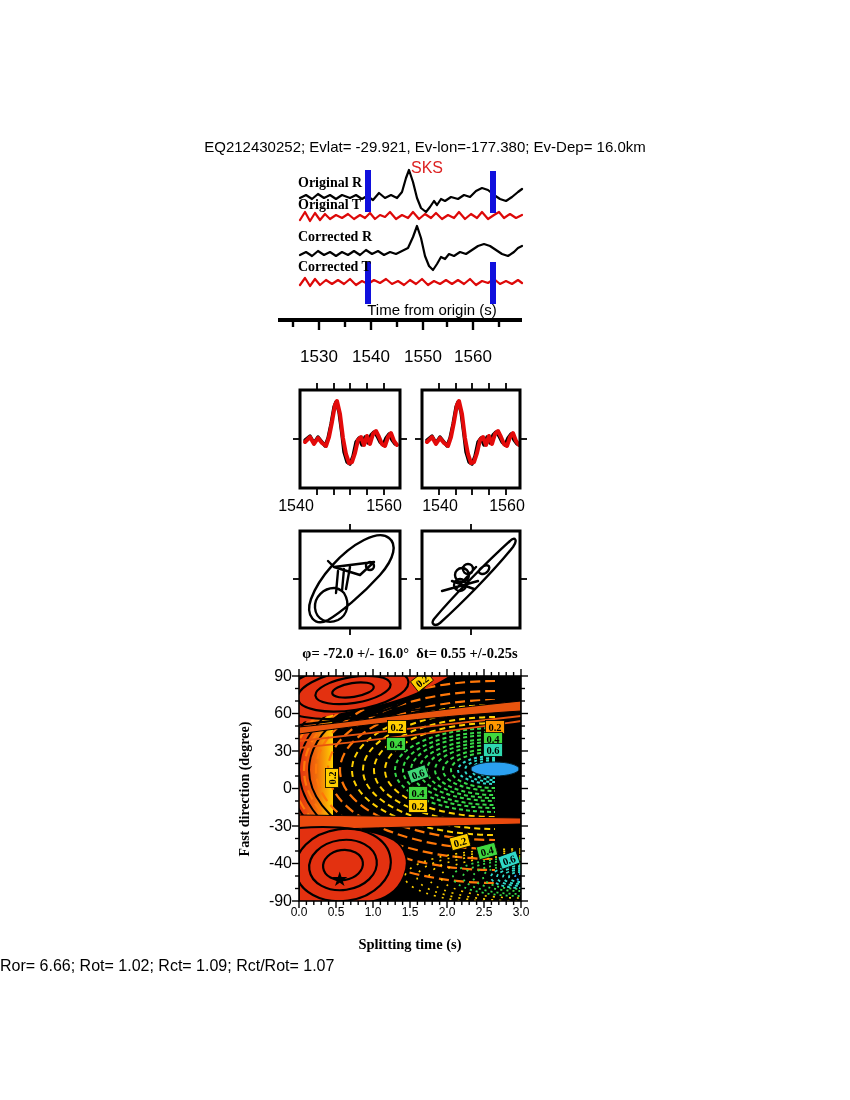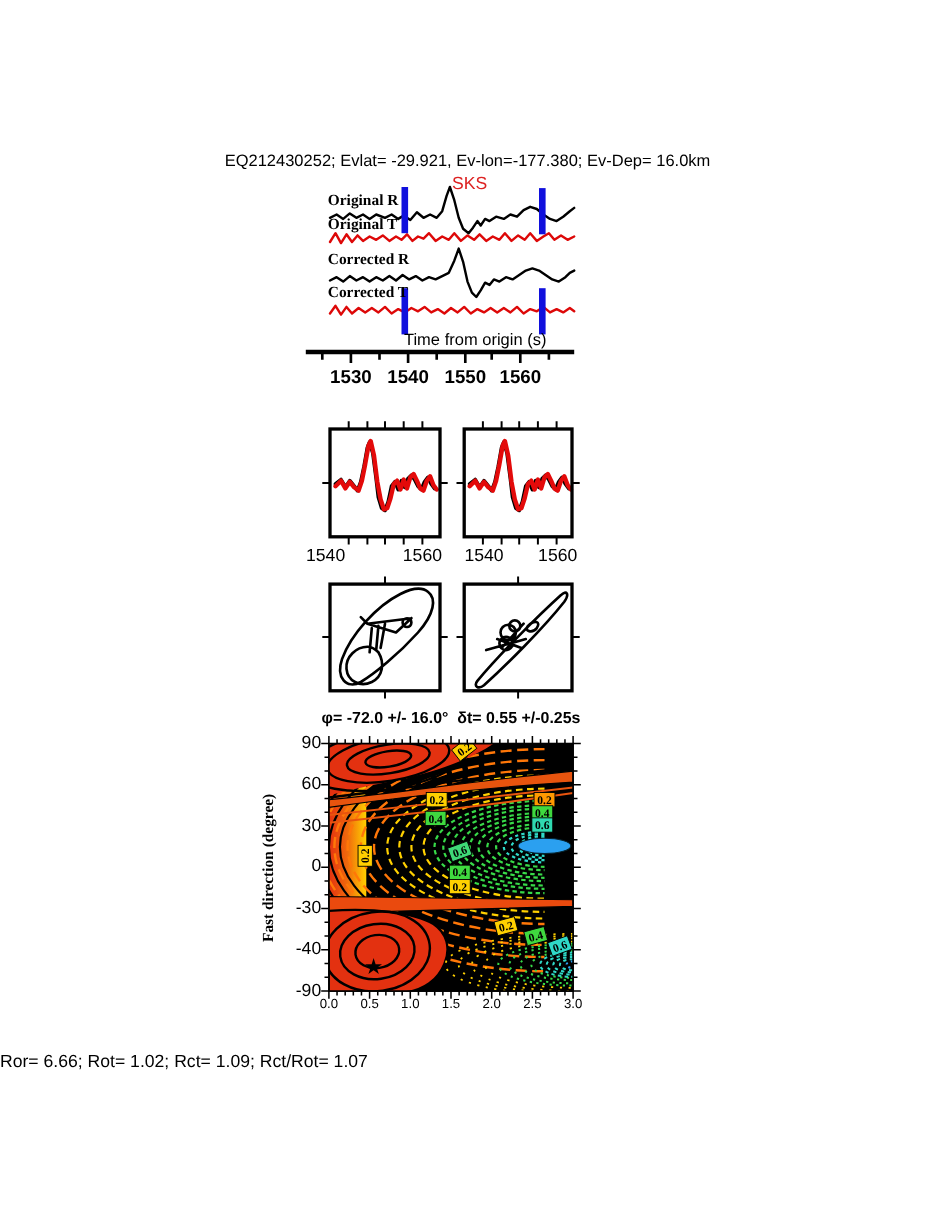--- a/index.html
+++ b/index.html
@@ -6,29 +6,29 @@
   .page{position:relative;width:850px;height:1100px;background:#ffffff;overflow:hidden;
         font-family:"Liberation Sans","DejaVu Sans",sans-serif;color:#000;}
   .abs{position:absolute;}
   .hline{left:0;width:850px;text-align:center;font-size:15px;white-space:pre;}
   .l1{top:113px;} .l2{top:138px;}
   .trace-sec{left:270px;top:158px;width:280px;height:210px;}
   .tlab{position:absolute;left:28px;font-family:"Liberation Serif","DejaVu Serif",serif;
         font-weight:bold;font-size:14px;white-space:pre;}
   .sks{position:absolute;left:141px;top:1px;font-size:16px;color:#dd2222;}
   .taxlab{position:absolute;left:72px;top:143px;width:180px;text-align:center;font-size:15px;}
-  .tnum{position:absolute;top:175px;width:44px;text-align:center;font-size:17px;font-weight:bold;}
+  .tnum{position:absolute;top:189px;width:44px;text-align:center;font-size:17px;}
   .trk{fill:none;stroke:#000;stroke-width:2.2;stroke-linejoin:round;stroke-linecap:round;}
   .trr{fill:none;stroke:#dd0808;stroke-width:2.2;stroke-linejoin:round;stroke-linecap:round;}
   .pwk{fill:none;stroke:#000;stroke-width:3.4;stroke-linejoin:round;stroke-linecap:round;}
   .pwr{fill:none;stroke:#e30a0a;stroke-width:4;stroke-linejoin:round;stroke-linecap:round;}
   .pmp{fill:none;stroke:#000;stroke-width:2.4;stroke-linejoin:round;stroke-linecap:round;}
   .pnum{position:absolute;top:497px;width:44px;text-align:center;font-size:16px;}
   .ctitle{left:160px;top:645px;width:500px;text-align:center;font-size:14.5px;
-          font-family:Liberation Sans, sans-serif;font-weight:bold;white-space:pre;}
+          font-family:Liberation Serif, serif;font-weight:bold;white-space:pre;}
   .cylab{left:157px;top:779px;width:180px;height:20px;text-align:center;font-size:14px;
          font-family:"Liberation Serif","DejaVu Serif",serif;font-weight:bold;
          transform:rotate(-90deg);}
   .ytick{position:absolute;left:258px;width:34px;text-align:right;font-size:16px;}
   .xtick{position:absolute;top:905px;width:44px;text-align:center;font-size:12px;}
   .cxlab{left:160px;top:936px;width:500px;text-align:center;font-size:14.5px;
          font-family:"Liberation Serif","DejaVu Serif",serif;font-weight:bold;}
   .stats{left:0;top:957px;width:820px;text-align:left;font-size:16px;white-space:pre;}
 </style>
 </head>
@@ -369,15 +369,16 @@
     </div>
   <div id="cxticks">
       <div class="abs xtick" style="left: 277px;">0.0</div>
       <div class="abs xtick" style="left: 314px;">0.5</div>
       <div class="abs xtick" style="left: 351px;">1.0</div>
       <div class="abs xtick" style="left: 388px;">1.5</div>
       <div class="abs xtick" style="left: 425px;">2.0</div>
       <div class="abs xtick" style="left: 462px;">2.5</div>
       <div class="abs xtick" style="left: 499px;">3.0</div>
     </div>
+  <div class="abs cxlab">Splitting time (s)</div>
   <div class="abs stats">Ror= 6.66; Rot= 1.02; Rct= 1.09; Rct/Rot= 1.07</div>
 
 </div>
 
 </body></html>

